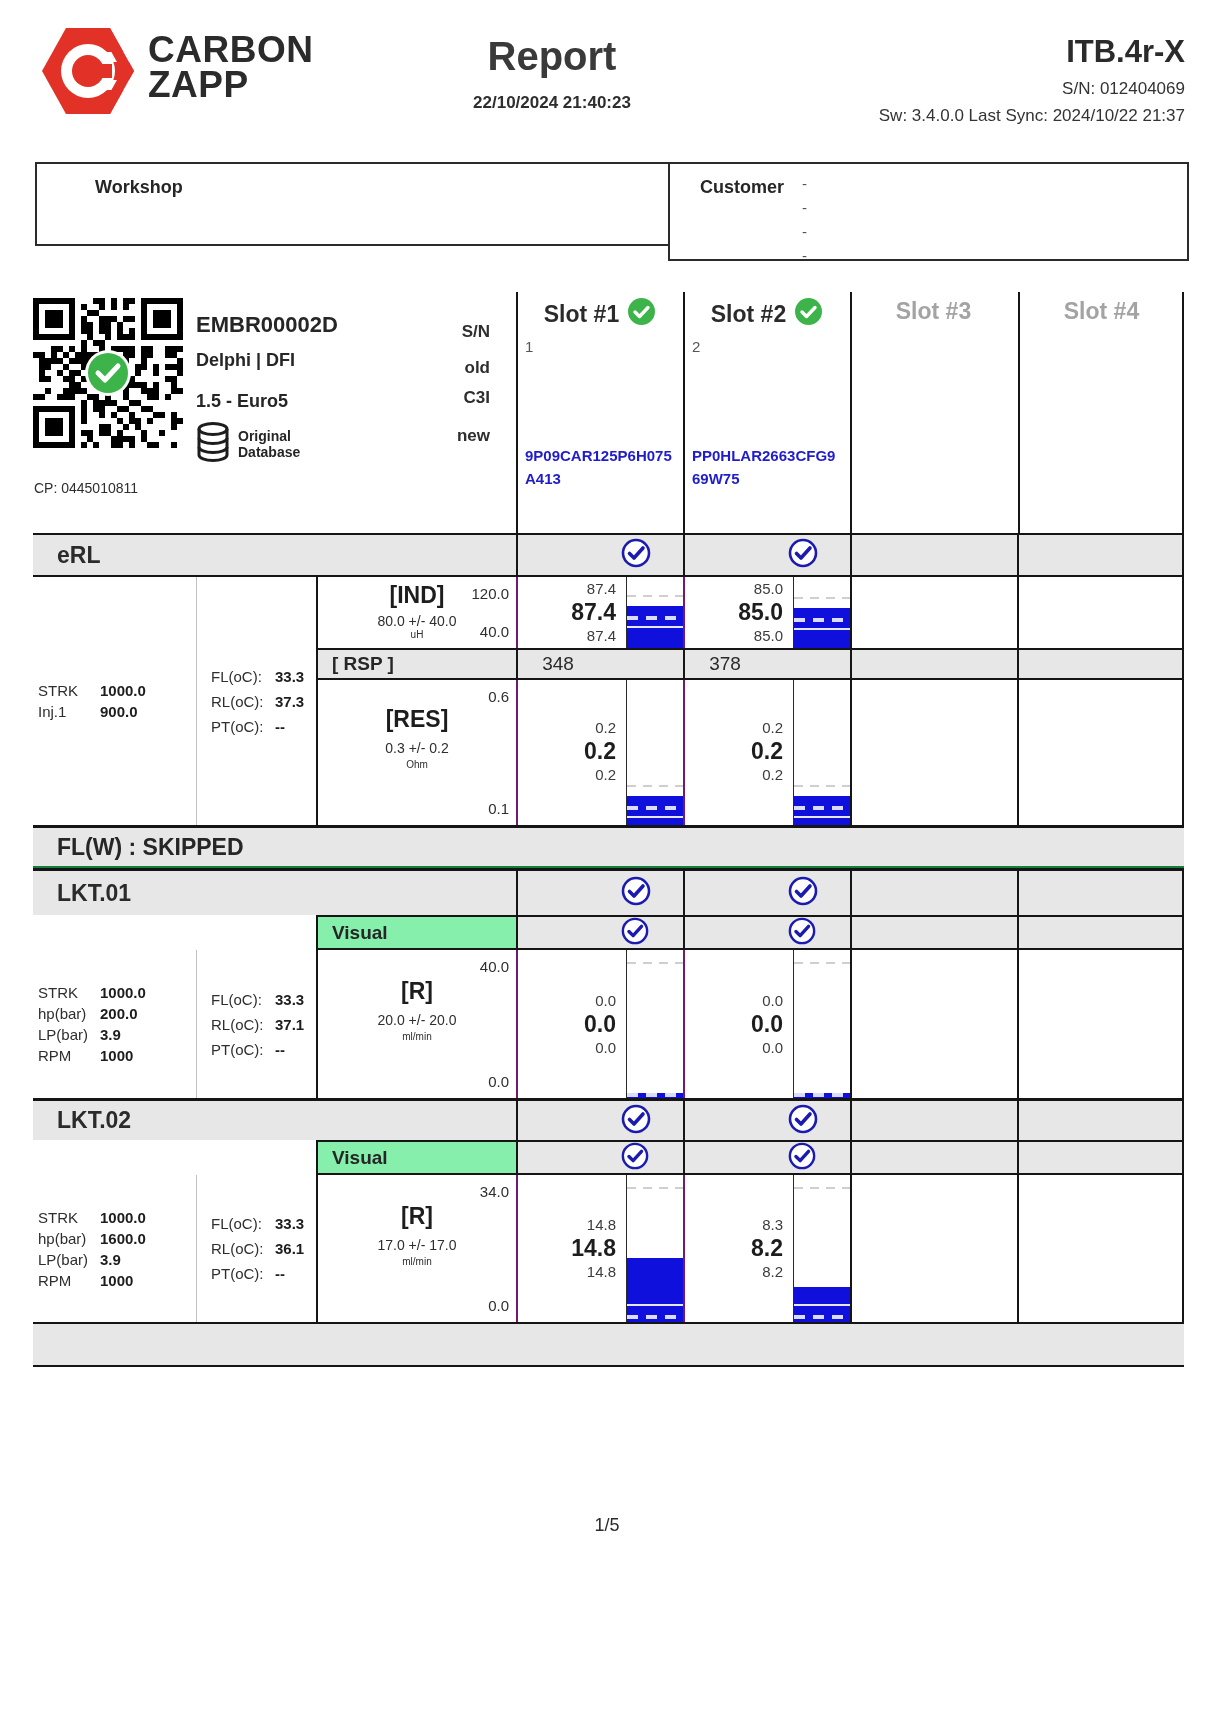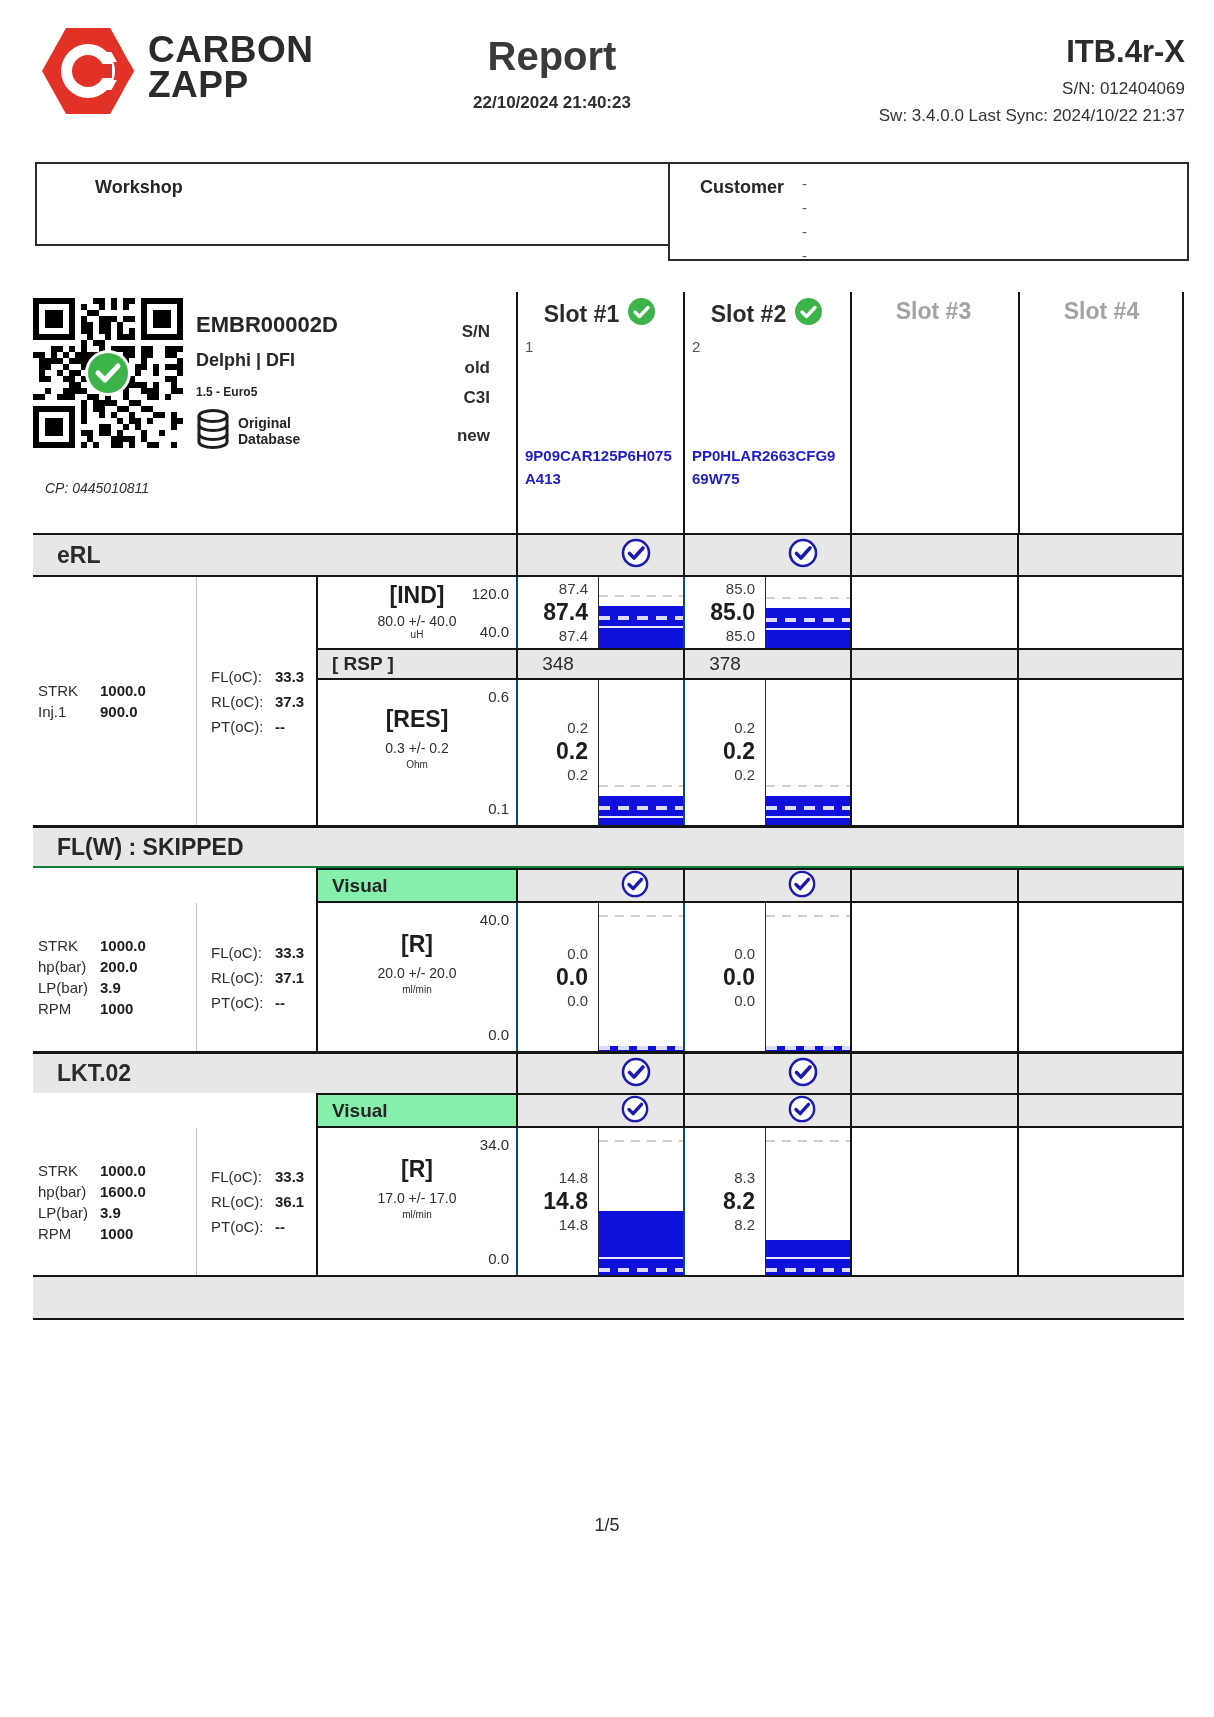--- a/index.html
+++ b/index.html
@@ -30,25 +30,25 @@
   .row{position:relative;box-sizing:border-box;}
   .bt2{border-top:2px solid #151515;}
   .bt3{border-top:3px solid #151515;}
   .gray{background:#e7e7e7;}
   .vline{position:absolute;top:0;bottom:0;width:2px;background:#151515;}
 
   
   #row-info{height:241px;}
   #qr-wrap{position:absolute;left:0;top:6px;width:150px;height:150px;}
   #qr-check{position:absolute;left:52px;top:52px;}
-  #cp-text{position:absolute;left:12px;top:188px;font-size:14px;color:#2e2e2e;font-style:italic;}
+  #cp-text{position:absolute;left:1px;top:188px;font-size:14px;color:#2e2e2e;}
   #unit-block{position:absolute;left:163px;top:20px;width:235px;}
   #unit-code{font-size:22px;font-weight:bold;}
   #unit-brand{font-size:18px;font-weight:bold;margin-top:12px;}
-  #unit-engine{font-size:12px;font-weight:bold;margin-top:14px;}
+  #unit-engine{font-size:18px;font-weight:bold;margin-top:20px;}
   #db-row{margin-top:10px;display:flex;align-items:center;}
   #db-labels{font-size:14px;font-weight:bold;line-height:1.15;margin-left:8px;}
   .snlab{position:absolute;width:80px;right:694px;text-align:right;font-size:17px;font-weight:bold;color:#2e2e2e;}
   .slotcell{position:absolute;top:0;height:100%;width:167px;box-sizing:border-box;}
   .slot-head{display:flex;align-items:center;justify-content:center;gap:9px;
              margin-top:6px;font-size:23px;font-weight:bold;color:#2b2b2b;}
   .slot-head.inactive{color:#a3a3a3;}
   .slot-num{position:absolute;left:9px;top:46px;font-size:15px;color:#555;}
   .slot-serial{position:absolute;left:9px;top:152px;width:150px;font-size:15px;font-weight:bold;
                color:#1f1cc9;line-height:1.55;word-break:break-all;}
@@ -73,21 +73,21 @@
   .colB .prow .pl{width:64px;}
   .subcol{flex:1;display:flex;flex-direction:column;}
   .subrow{display:flex;box-sizing:border-box;}
   .mcell{width:200px;box-sizing:border-box;border-left:2px solid #151515;position:relative;}
   .scale-t{position:absolute;right:7px;top:8px;font-size:15px;color:#2e2e2e;}
   .scale-b{position:absolute;right:7px;bottom:8px;font-size:15px;color:#2e2e2e;}
   .cstack{position:absolute;left:0;right:0;display:flex;flex-direction:column;align-items:center;}
   .mname{font-size:23px;font-weight:bold;color:#1d1d1d;}
   .mtol{font-size:14px;margin-top:7px;color:#2e2e2e;}
   .munit{font-size:10px;margin-top:3px;color:#2e2e2e;}
-  .gslot{width:167px;box-sizing:border-box;border-left:2px solid #0c4a6e;display:flex;}
+  .gslot{width:167px;box-sizing:border-box;border-left:2px solid #701a75;display:flex;padding-left:28px;}
   .gvals{width:80px;box-sizing:border-box;display:flex;flex-direction:column;align-items:flex-end;
          justify-content:center;padding-right:10px;}
   .gv-s{font-size:15px;color:#3c3c3c;line-height:20px;}
   .gv-b{font-size:23px;font-weight:bold;color:#1d1d1d;line-height:27px;}
   .gbar{flex:1;position:relative;border-left:1px solid #2a2a2a;background:#fff;overflow:hidden;}
   .g-gray-dash{position:absolute;left:0;right:0;height:2px;
      background:repeating-linear-gradient(90deg,#cfcfcf 0 9px,transparent 9px 16px);}
   .g-fill{position:absolute;left:0;right:0;bottom:0;background:#1010dd;min-height:5px;}
   .gl-dash{position:absolute;left:0;right:0;height:4px;
      background:repeating-linear-gradient(90deg,rgba(255,255,255,.85) 0 11px,transparent 11px 19px);}
@@ -606,20 +606,41 @@
           <div class="empty-slot"></div>
           <div class="empty-slot last"></div>
         </div>
       </div>
     </div>
 
     <div class="row gray bt3" id="flw-row">
       <span>FL(W) : SKIPPED</span>
     </div>
 
+    <div class="row sec-row tall gray bt3">
+      <div class="sec-title">LKT.01</div>
+      <div class="sec-slot">
+        <span class="chk">
+          <svg width="30" height="30" viewBox="0 0 30 30">
+              <circle cx="15" cy="15" r="13" fill="#fff" stroke="#1b1bb0" stroke-width="2.6"></circle>
+              <path d="M8.5 15.5 l4.5 4.5 l9 -10" stroke="#1b1bb0" stroke-width="3.6" fill="none" stroke-linecap="round" stroke-linejoin="round"></path>
+            </svg>
+        </span>
+      </div>
+      <div class="sec-slot">
+        <span class="chk">
+          <svg width="30" height="30" viewBox="0 0 30 30">
+              <circle cx="15" cy="15" r="13" fill="#fff" stroke="#1b1bb0" stroke-width="2.6"></circle>
+              <path d="M8.5 15.5 l4.5 4.5 l9 -10" stroke="#1b1bb0" stroke-width="3.6" fill="none" stroke-linecap="round" stroke-linejoin="round"></path>
+            </svg>
+        </span>
+      </div>
+      <div class="sec-slot"></div>
+      <div class="sec-slot"></div>
+    </div>
 
     <div class="row vis-row">
       <div class="vis-spacer"></div>
       <div class="vis-label">Visual</div>
       <div class="vis-slot">
         <span class="chk">
           <svg width="28" height="28" viewBox="0 0 30 30">
               <circle cx="15" cy="15" r="13" fill="#fff" stroke="#1b1bb0" stroke-width="2.6"></circle>
               <path d="M8.5 15.5 l4.5 4.5 l9 -10" stroke="#1b1bb0" stroke-width="3.6" fill="none" stroke-linecap="round" stroke-linejoin="round"></path>
             </svg>

